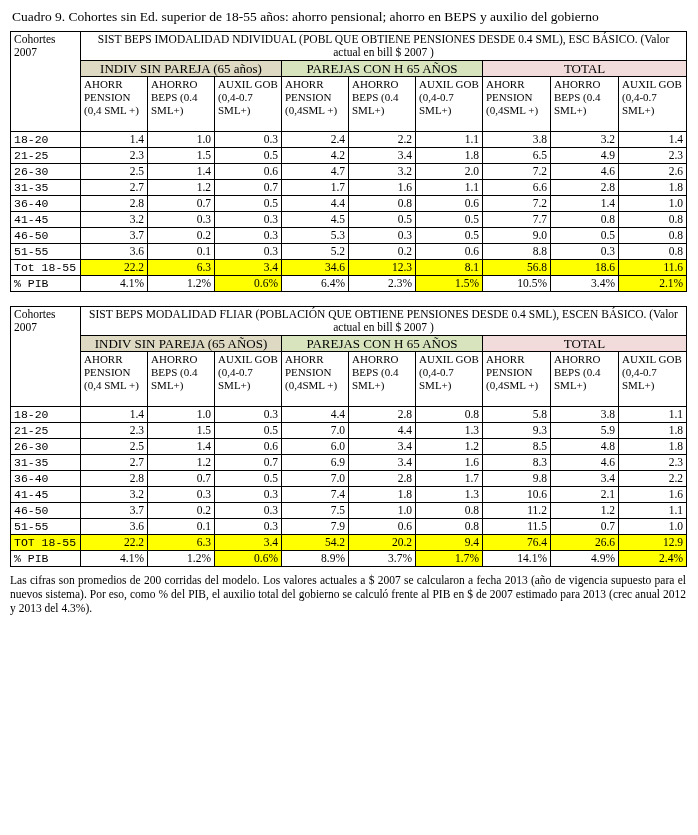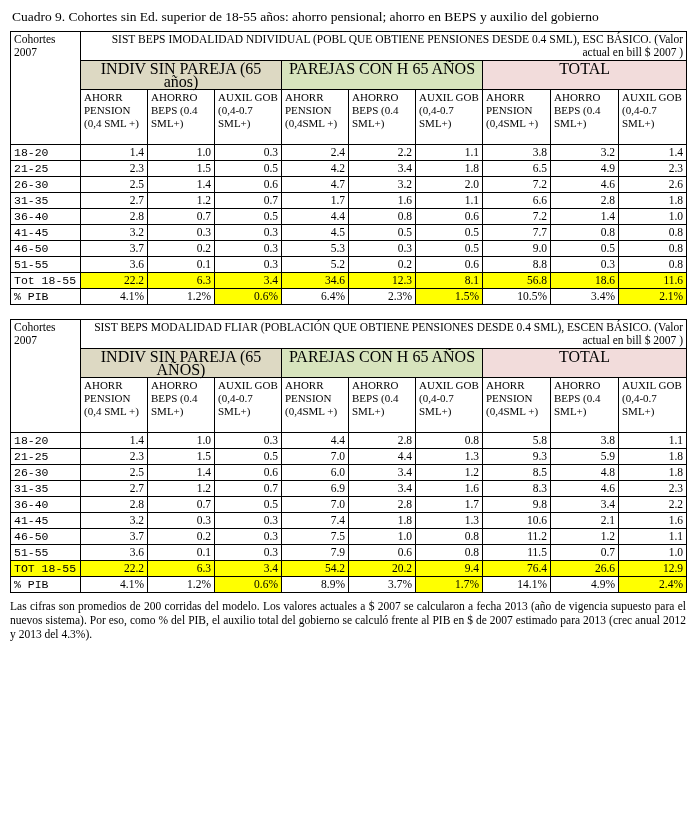--- a/index.html
+++ b/index.html
@@ -30,30 +30,30 @@
     font-size: 11.5px;
   }
   table.tbl td, table.tbl th {
     border: 1px solid #000000;
     padding: 1px 3px;
     vertical-align: top;
     font-weight: normal;
     line-height: 13px;
   }
   .banner {
-    text-align: right;
+    text-align: center;
     font-weight: bold;
     font-size: 11.5px;
     line-height: 13px;
     padding: 2px 6px;
   }
   .grp {
     text-align: center;
     font-weight: bold;
-    font-size: 16px;
+    font-size: 13px;
     line-height: 13px;
     padding: 2px 4px;
   }
   .grp-indiv { background: #ddd9c3; }
   .grp-parejas { background: #d7e4bd; }
   .grp-total { background: #f2dcdb; }
   .colhdr {
     font-weight: bold;
     font-size: 11px;
     line-height: 12px;

